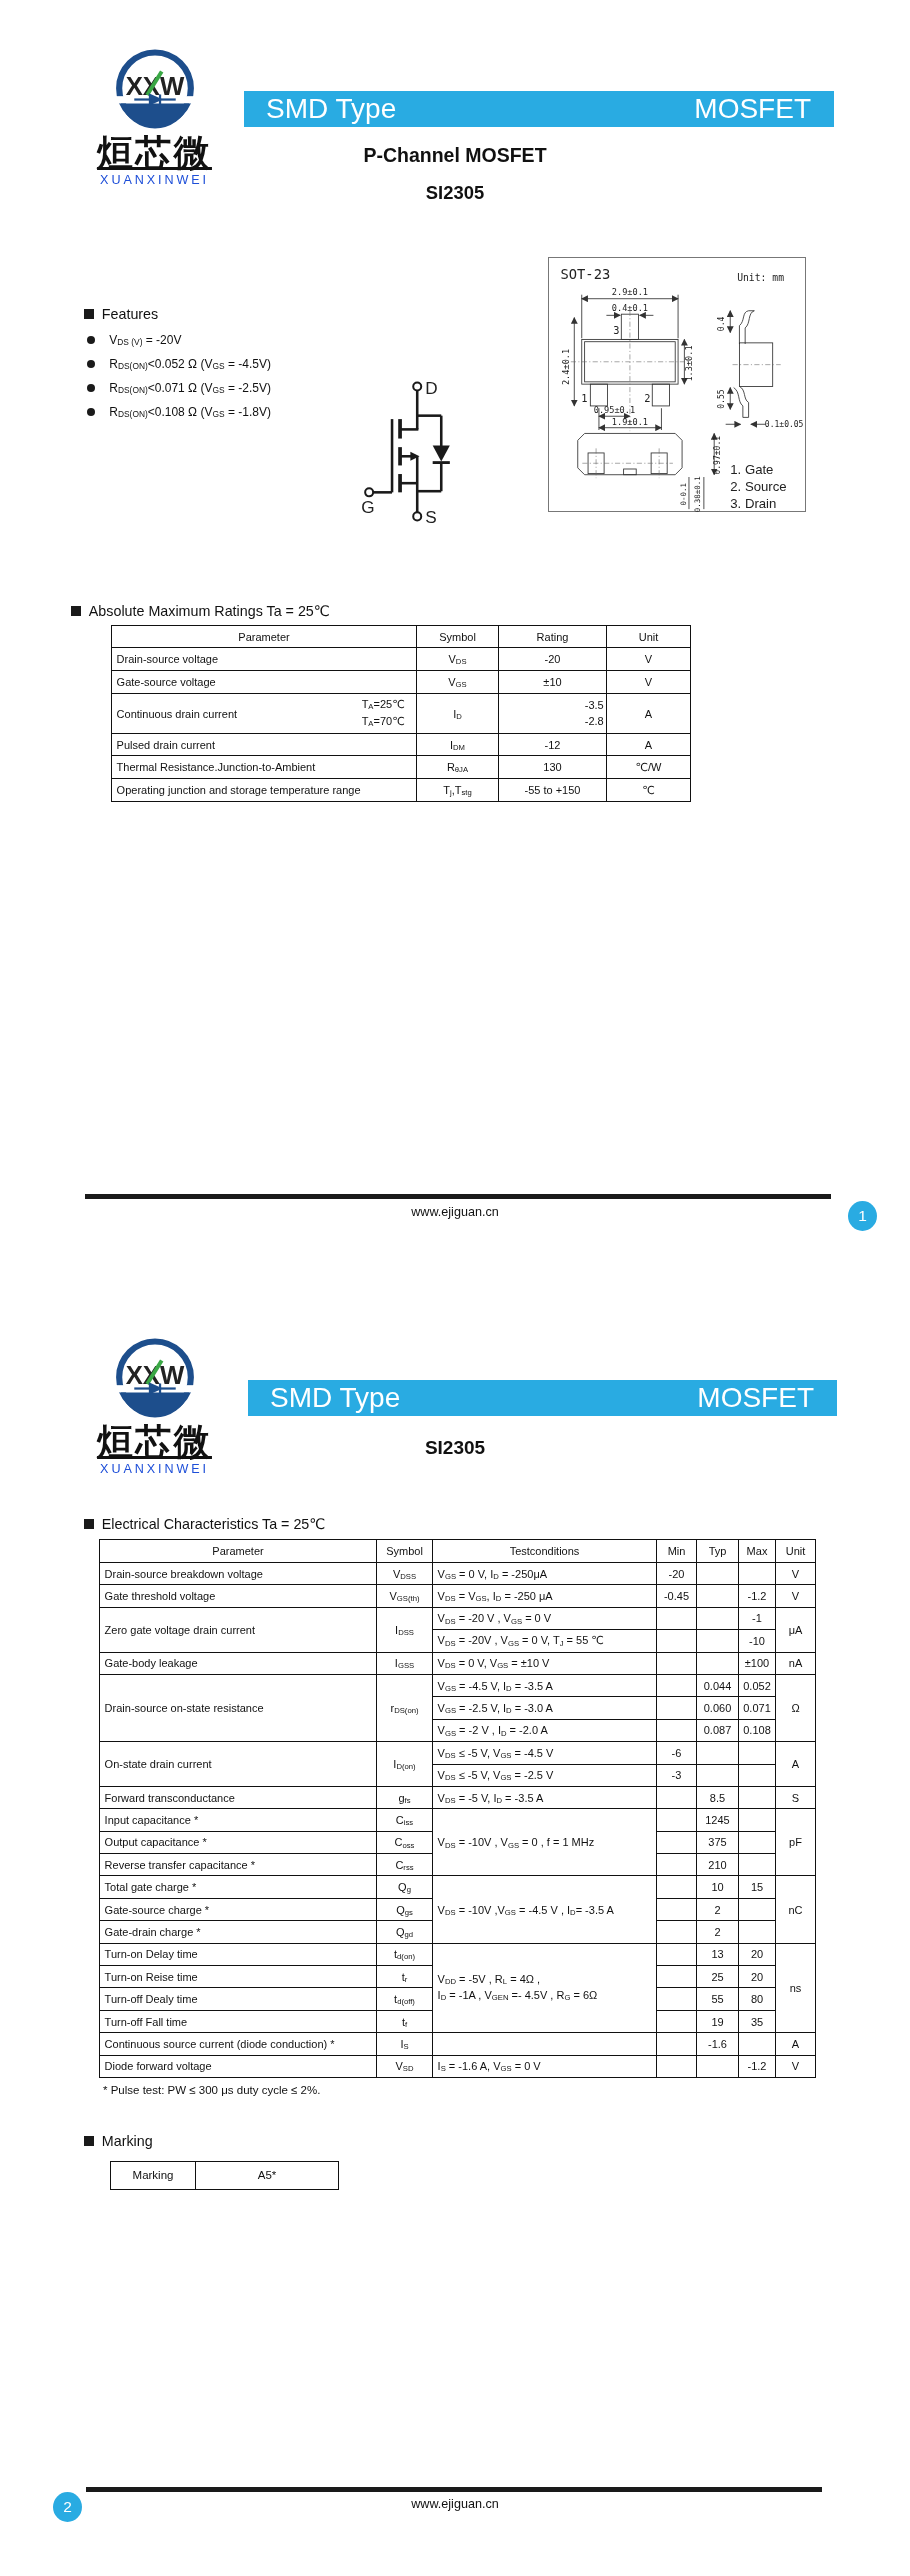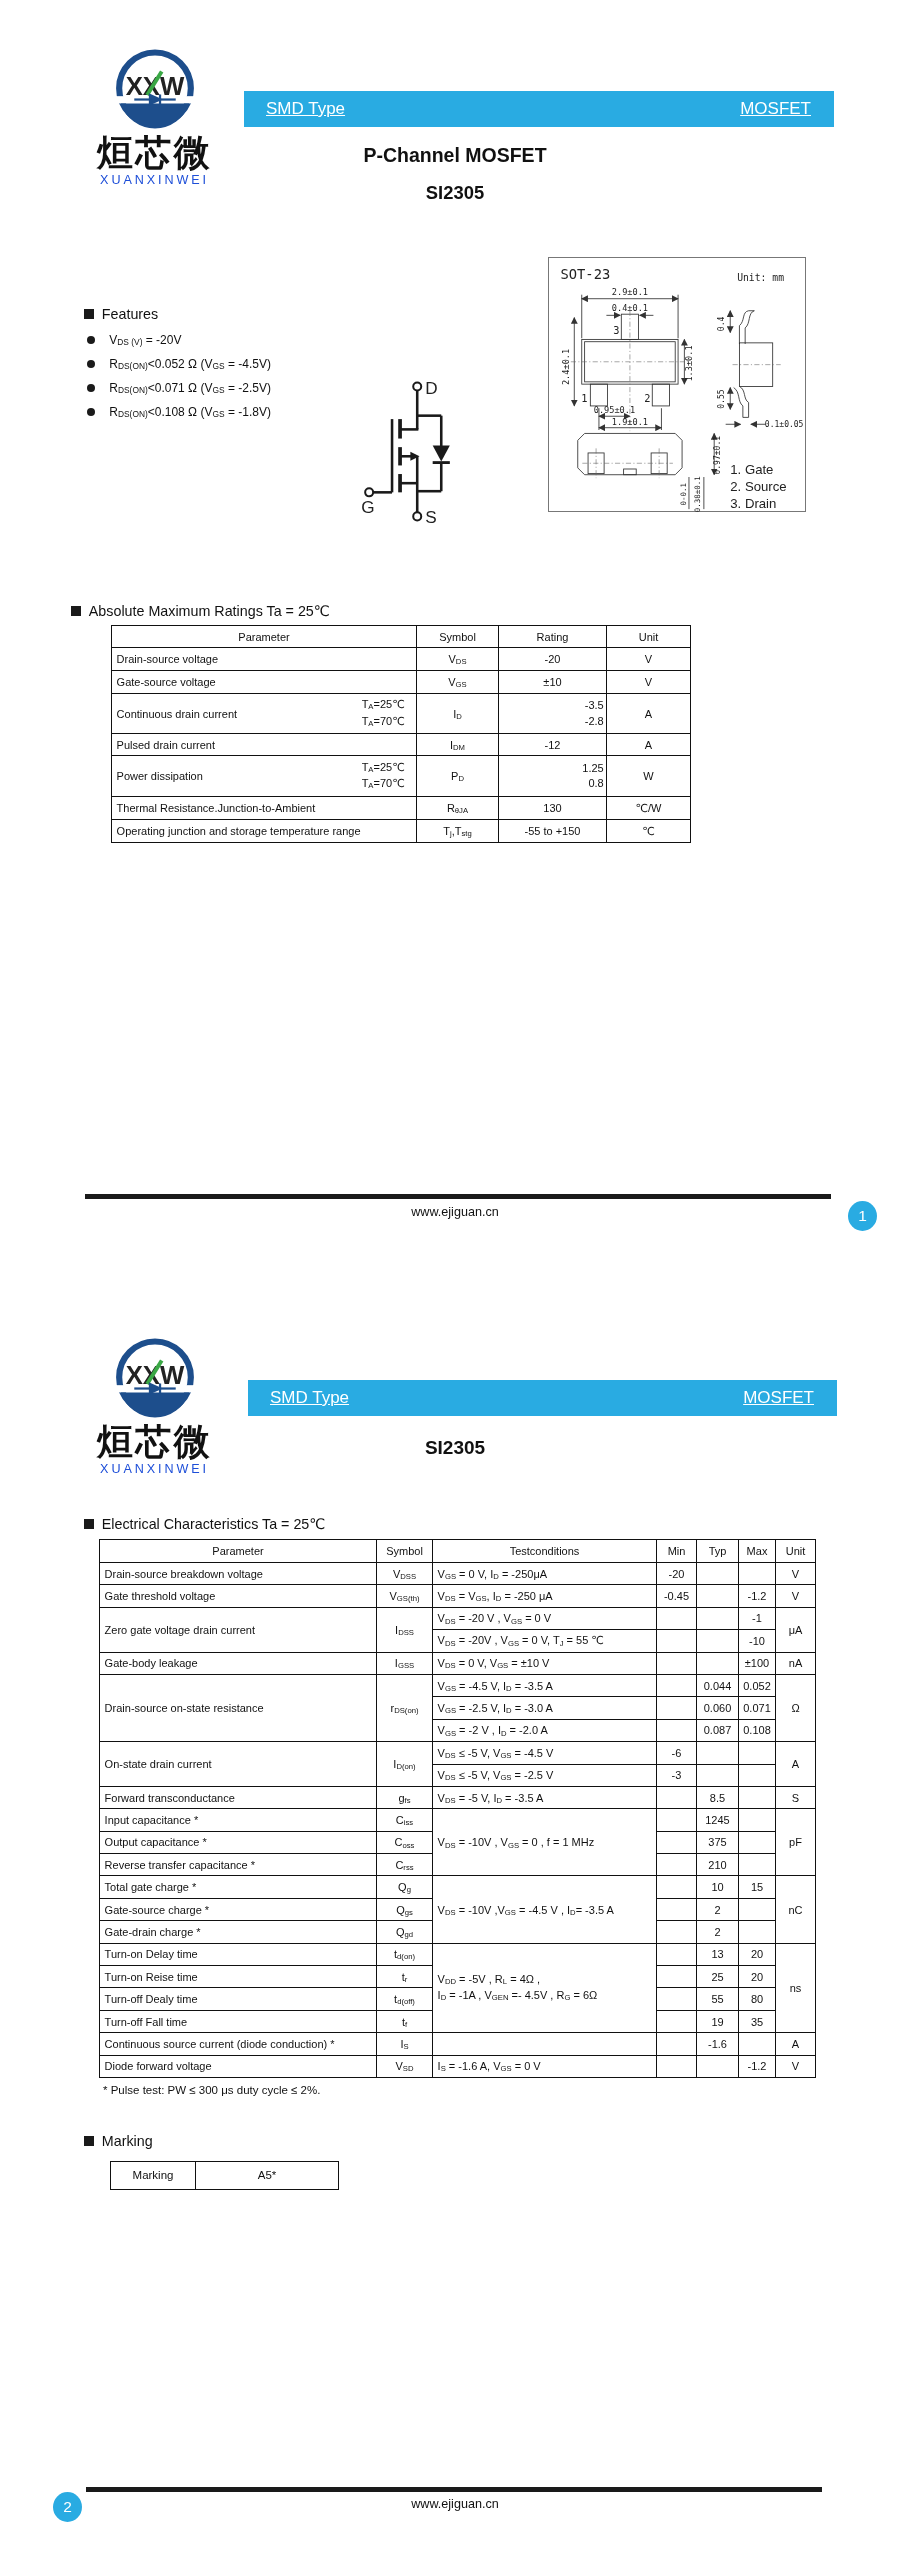--- a/index.html
+++ b/index.html
@@ -5,26 +5,26 @@
   * { margin:0; padding:0; box-sizing:border-box; }
   html,body { background:#ffffff; }
   body { width:910px; height:2576px; position:relative;
          font-family:"Liberation Sans","DejaVu Sans",sans-serif; color:#111; }
   .page { position:absolute; left:0; width:910px; height:1288px; }
   .abs { position:absolute; }
   sub { font-size:70%; vertical-align:baseline; position:relative; top:0.15em; }
 
   
   .logo { width:129px; text-align:center; }
-  .logo-cn { font-size:36px; font-weight:bold; letter-spacing:2.3px; line-height:38px; color:#111; }
+  .logo-cn { font-size:36px; font-weight:bold; letter-spacing:2.3px; line-height:38px; color:#111;text-decoration:underline; }
   .logo-en { font-size:12.6px; letter-spacing:2.9px; color:#1d4ed8; margin-top:0.6px; }
 
   
   .banner { background:#29abe2; color:#fff; display:flex; justify-content:space-between;
-            align-items:center; padding:0 23px 0 22px; font-size:17px;text-decoration:underline; }
+            align-items:center; padding:0 23px 0 22px; font-size:28px; }
 
   .title-center { left:0; width:910px; text-align:center; font-weight:bold; }
 
   
   .sqhead { display:flex; align-items:center; font-size:14.3px; }
   .sqhead .sq { width:9.8px; height:9.8px; background:#1a1a1a; margin-right:8px; flex:none; }
 
   
   .feat-item { display:flex; align-items:center; height:24px; font-size:12px; }
   .feat-item .dot { width:8px; height:8px; border-radius:50%; background:#1a1a1a; margin-right:14.3px; flex:none; }
@@ -276,39 +276,20 @@
         </div>
       </td>
       <td>A</td>
     </tr>
     <tr style="height:22px">
       <td class="l">Pulsed drain current</td>
       <td>I<sub>DM</sub></td>
       <td>-12</td>
       <td>A</td>
     </tr>
-    <tr style="height:41px">
-      <td class="l">
-        <div class="duo">
-          <span>Power dissipation</span>
-          <div class="duo-r">
-            <div>T<sub>A</sub>=25℃</div>
-            <div>T<sub>A</sub>=70℃</div>
-          </div>
-        </div>
-      </td>
-      <td>P<sub>D</sub></td>
-      <td>
-        <div class="stack">
-          <div>1.25</div>
-          <div>0.8</div>
-        </div>
-      </td>
-      <td>W</td>
-    </tr>
     <tr style="height:23px">
       <td class="l">Thermal Resistance.Junction-to-Ambient</td>
       <td>R<sub>θJA</sub></td>
       <td>130</td>
       <td>℃/W</td>
     </tr>
     <tr style="height:23px">
       <td class="l">Operating junction and storage temperature range</td>
       <td>T<sub>j</sub>,T<sub>stg</sub></td>
       <td>-55 to +150</td>

